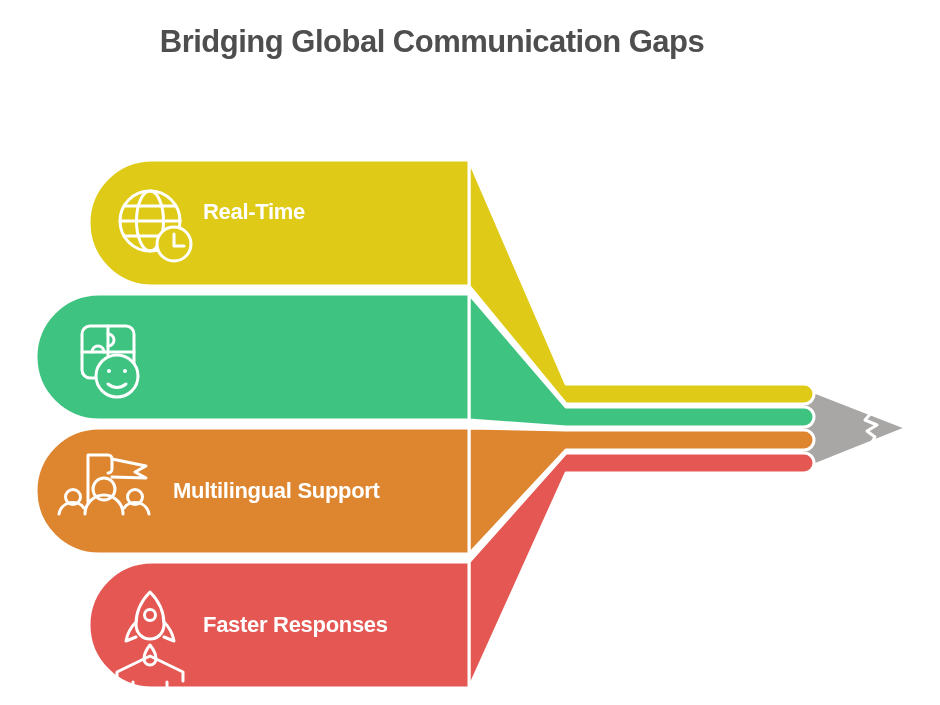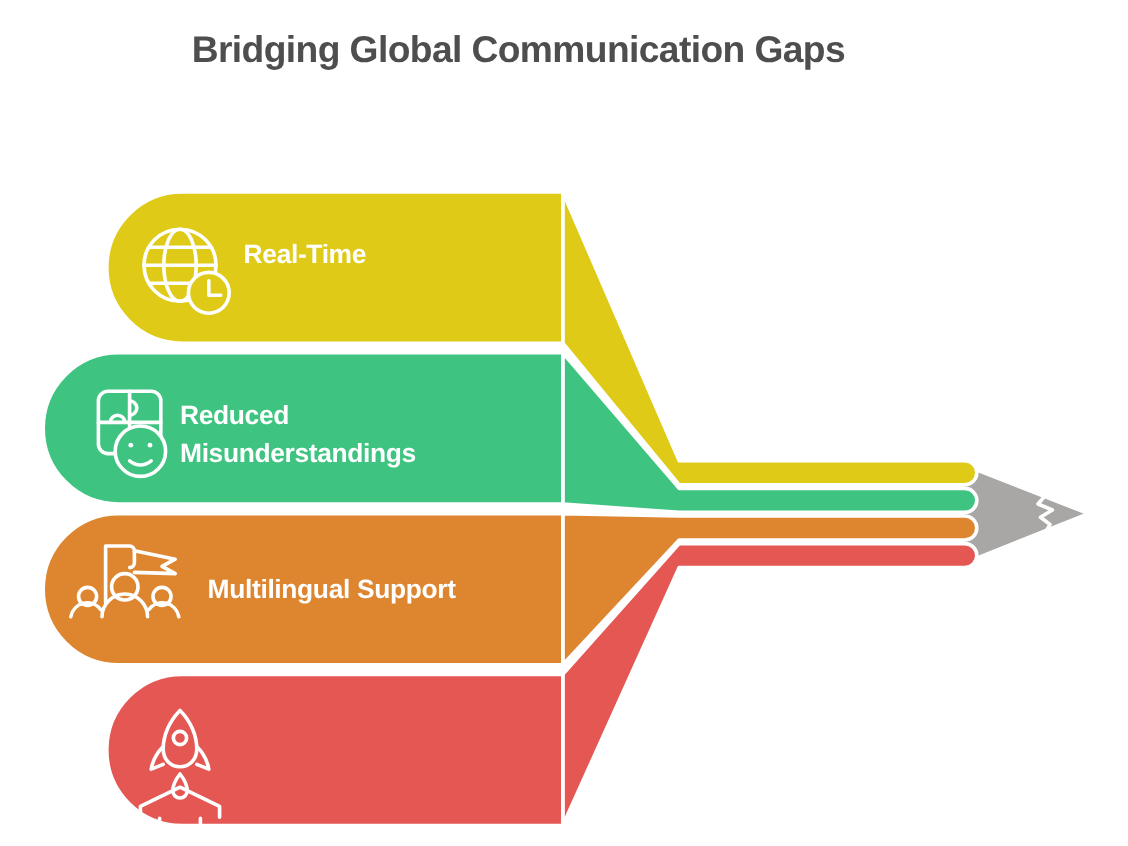--- a/index.html
+++ b/index.html
@@ -84,21 +84,20 @@
       <path d="M 150 645 C 146 650 144 655 144 659 a 6 6 0 0 0 12 0 C 156 655 154 650 150 645 Z"></path>
       <path d="M 117 681 V 672 L 150 656 L 183 672 V 681"></path>
       <path d="M 133 690 V 682"></path>
       <path d="M 167 690 V 682"></path>
     </g>
   </svg>
 
   <div class="label l1">
     <div>Real-Time</div>
   </div>
-  <div class="label l2">
-    <div>Reduced</div>
-    <div>Misunderstandings</div>
-  </div>
   <div class="label l3">
     <div>Multilingual Support</div>
+  </div>
+  <div class="label l4">
+    <div>Faster Responses</div>
   </div>
 
 </div>
 
 </body></html>

